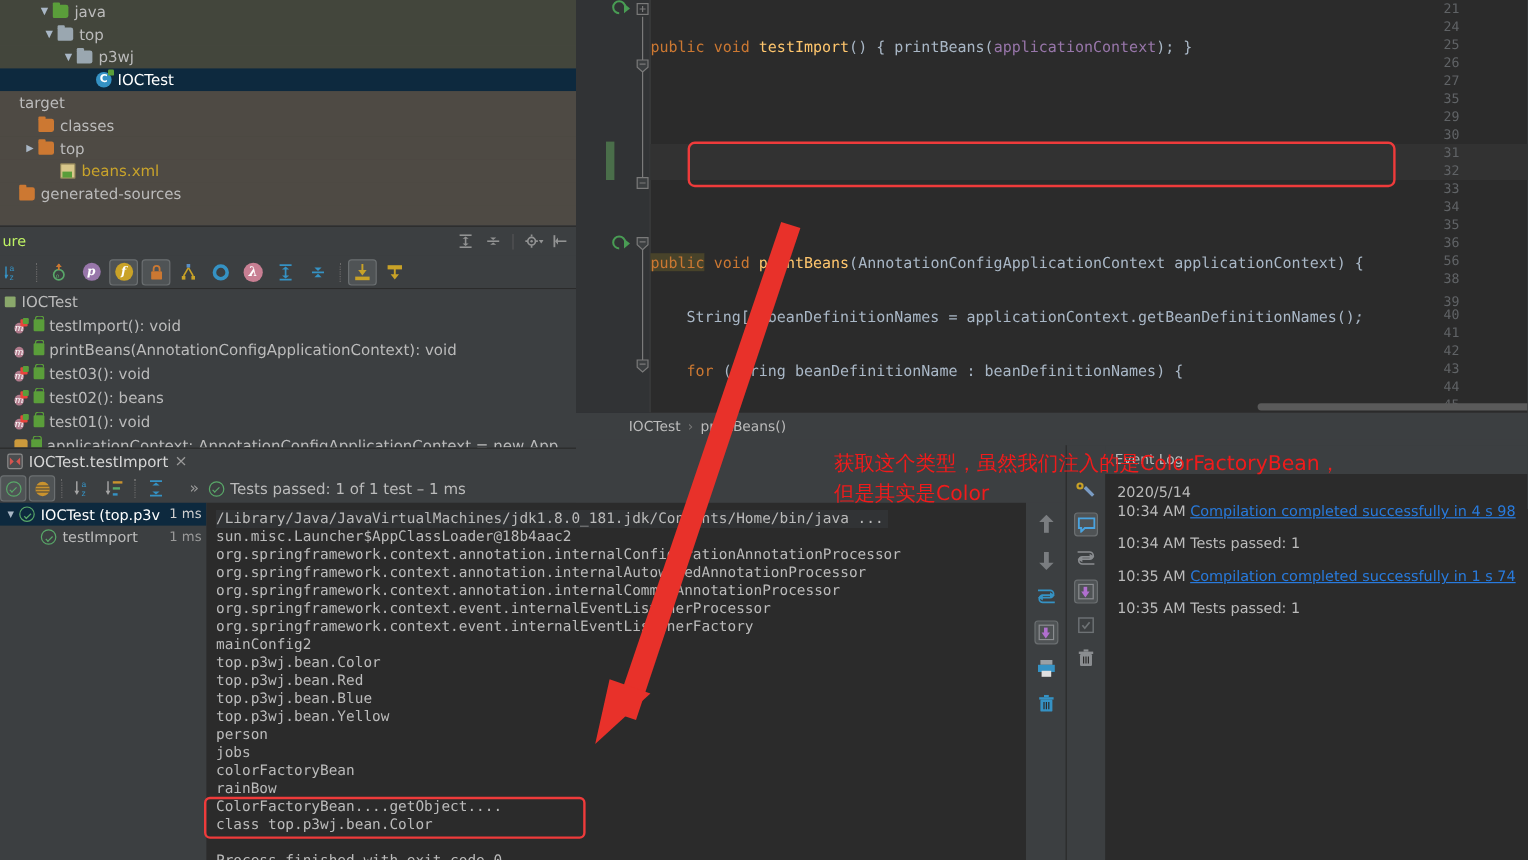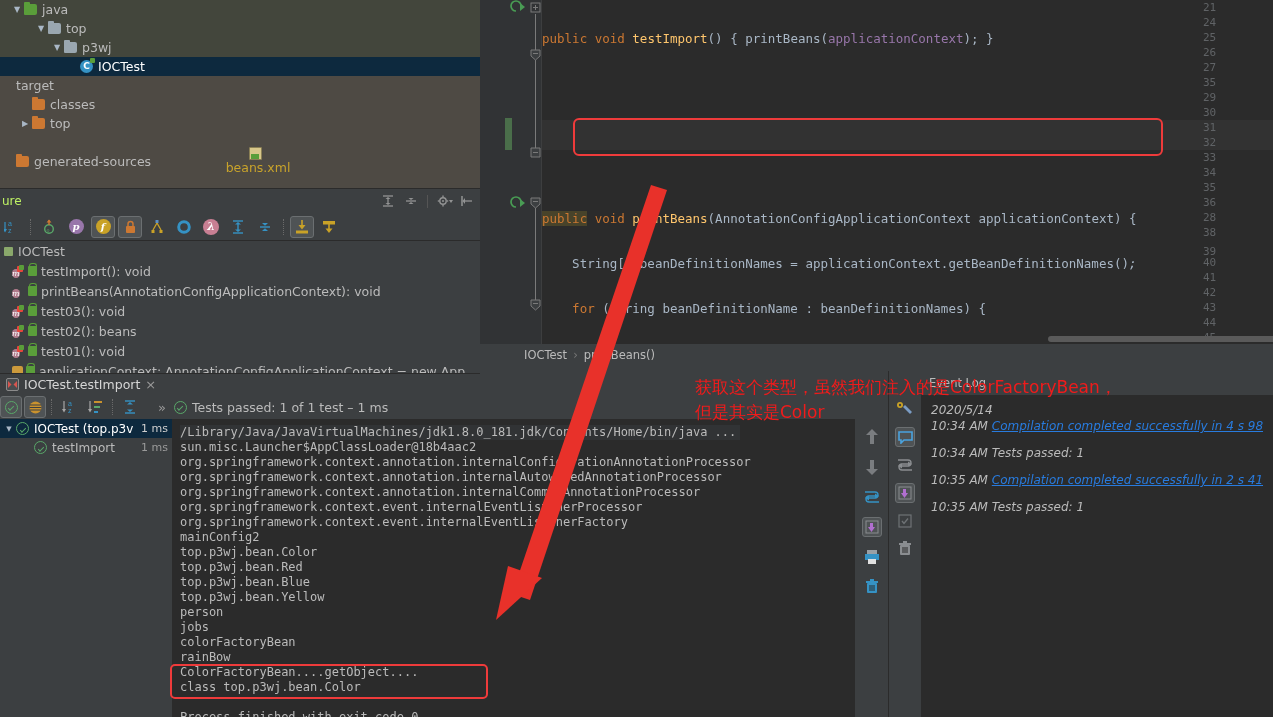--- a/index.html
+++ b/index.html
@@ -282,21 +282,21 @@
   }
 
   
   #eventlog-header {
     left: 921px; top: 371px; width: 352px; height: 24px;
     background: #3c3f41; display: flex; align-items: center;
     padding-left: 8px; font-size: 11.5px; color: #bbbbbb;
   }
   #eventlog {
     left: 921px; top: 395px; width: 352px; height: 322px;
-    background: #2b2b2b; padding: 8px 0 0 10px; overflow: hidden; font-style: italic;
+    background: #2b2b2b; padding: 8px 0 0 10px; overflow: hidden;
   }
   .ev-date { font-size: 12px; color: #bbbbbb; margin-bottom: 2px; }
   .ev-row { font-size: 12px; color: #bbbbbb; margin-bottom: 13px; white-space: nowrap; }
   .ev-link { color: #287bde; text-decoration: underline; }
 
   
   #cn-note {
     left: 695px; top: 375px; width: 580px;
     font-size: 17px; color: #f01b1b; line-height: 25px;
     font-family: "DejaVu Sans", sans-serif; white-space: nowrap;
@@ -350,21 +350,21 @@
         <div class="lnum" style="top: 61px;">27</div>
         <div class="lnum" style="top: 76px;">35</div>
         <div class="lnum" style="top: 91px;">29</div>
         <div class="lnum" style="top: 106px;">30</div>
         <div class="lnum" style="top: 121px;">31</div>
         <div class="lnum" style="top: 136px;">32</div>
         <div class="lnum" style="top: 151px;">33</div>
         <div class="lnum" style="top: 166px;">34</div>
         <div class="lnum" style="top: 181px;">35</div>
         <div class="lnum" style="top: 196px;">36</div>
-        <div class="lnum" style="top: 211px;">28</div>
+        <div class="lnum" style="top: 211px;">56</div>
         <div class="lnum" style="top: 226px;">38</div>
         <div class="lnum" style="top: 245px;">39</div>
         <div class="lnum" style="top: 256px;">40</div>
         <div class="lnum" style="top: 271px;">41</div>
         <div class="lnum" style="top: 286px;">42</div>
         <div class="lnum" style="top: 301px;">43</div>
         <div class="lnum" style="top: 316px;">44</div>
         <div class="lnum" style="top: 331px;">45</div>
       </div>
 
@@ -399,21 +399,21 @@
 
   <div id="code-redbox" class="abs"></div>
 
   <div id="breadcrumb" class="abs">
     <span>IOCTest</span>
     <span class="sep">›</span>
     <span>printBeans()</span>
   </div>
 
   <div id="project-tree" class="abs">
-      <div class="tree-row alt" style="padding-left: 10px;">
+      <div class="tree-row alt" style="padding-left: 30px;">
         <span class="arrow down"></span>
         <span class="folder green"></span>
         <span class="tree-label">java</span>
       </div>
       <div class="tree-row alt" style="padding-left: 34px;">
         <span class="arrow down"></span>
         <span class="folder grey"></span>
         <span class="tree-label">top</span>
       </div>
       <div class="tree-row alt" style="padding-left: 50px;">
@@ -433,21 +433,21 @@
       <div class="tree-row plain" style="padding-left: 18px;">
         <span class="arrow"></span>
         <span class="folder orange"></span>
         <span class="tree-label">classes</span>
       </div>
       <div class="tree-row plain" style="padding-left: 18px;">
         <span class="arrow right"></span>
         <span class="folder orange"></span>
         <span class="tree-label">top</span>
       </div>
-      <div class="tree-row plain" style="padding-left: 36px; flex-direction: column;">
+      <div class="tree-row plain" style="padding-left: 36px;">
         <span class="arrow"></span>
         <span class="xml-icon"></span>
         <span class="tree-label yellow">beans.xml</span>
       </div>
       <div class="tree-row plain" style="padding-left: 2px;">
         <span class="arrow"></span>
         <span class="folder orange"></span>
         <span class="tree-label">generated-sources</span>
       </div>
     </div>
@@ -780,21 +780,21 @@
     </div>
   </div>
 
   <div id="eventlog-header" class="abs">
     <span>Event Log</span>
   </div>
   <div id="eventlog" class="abs">
       <div class="ev-date">2020/5/14</div>
       <div class="ev-row"><span>10:34 AM</span> <span class="ev-link">Compilation completed successfully in 4 s 98</span></div>
       <div class="ev-row"><span>10:34 AM</span> <span>Tests passed: 1</span></div>
-      <div class="ev-row"><span>10:35 AM</span> <span class="ev-link">Compilation completed successfully in 2 s 41</span></div>
+      <div class="ev-row"><span>10:35 AM</span> <span class="ev-link">Compilation completed successfully in 1 s 74</span></div>
       <div class="ev-row"><span>10:35 AM</span> <span>Tests passed: 1</span></div>
     </div>
 
   <div id="cn-note" class="abs">
     <div>获取这个类型，虽然我们注入的是ColorFactoryBean，</div>
     <div>但是其实是Color</div>
   </div>
 
   <svg id="arrow-svg" class="abs">
     <polygon points="651,185 667,190 530,600 512,594" fill="#e8312a"></polygon>

